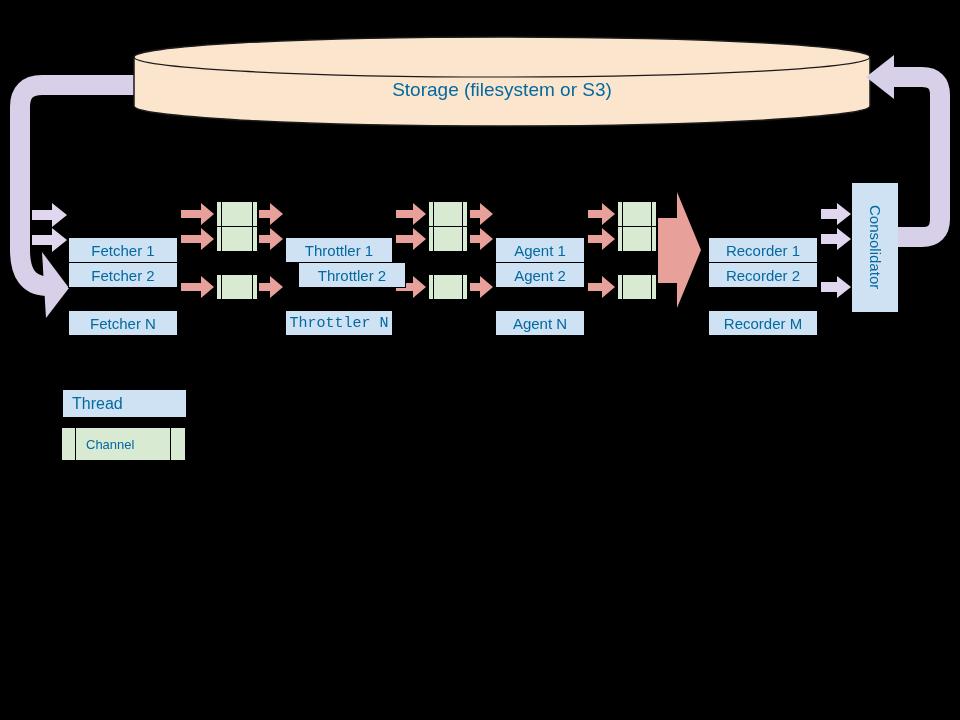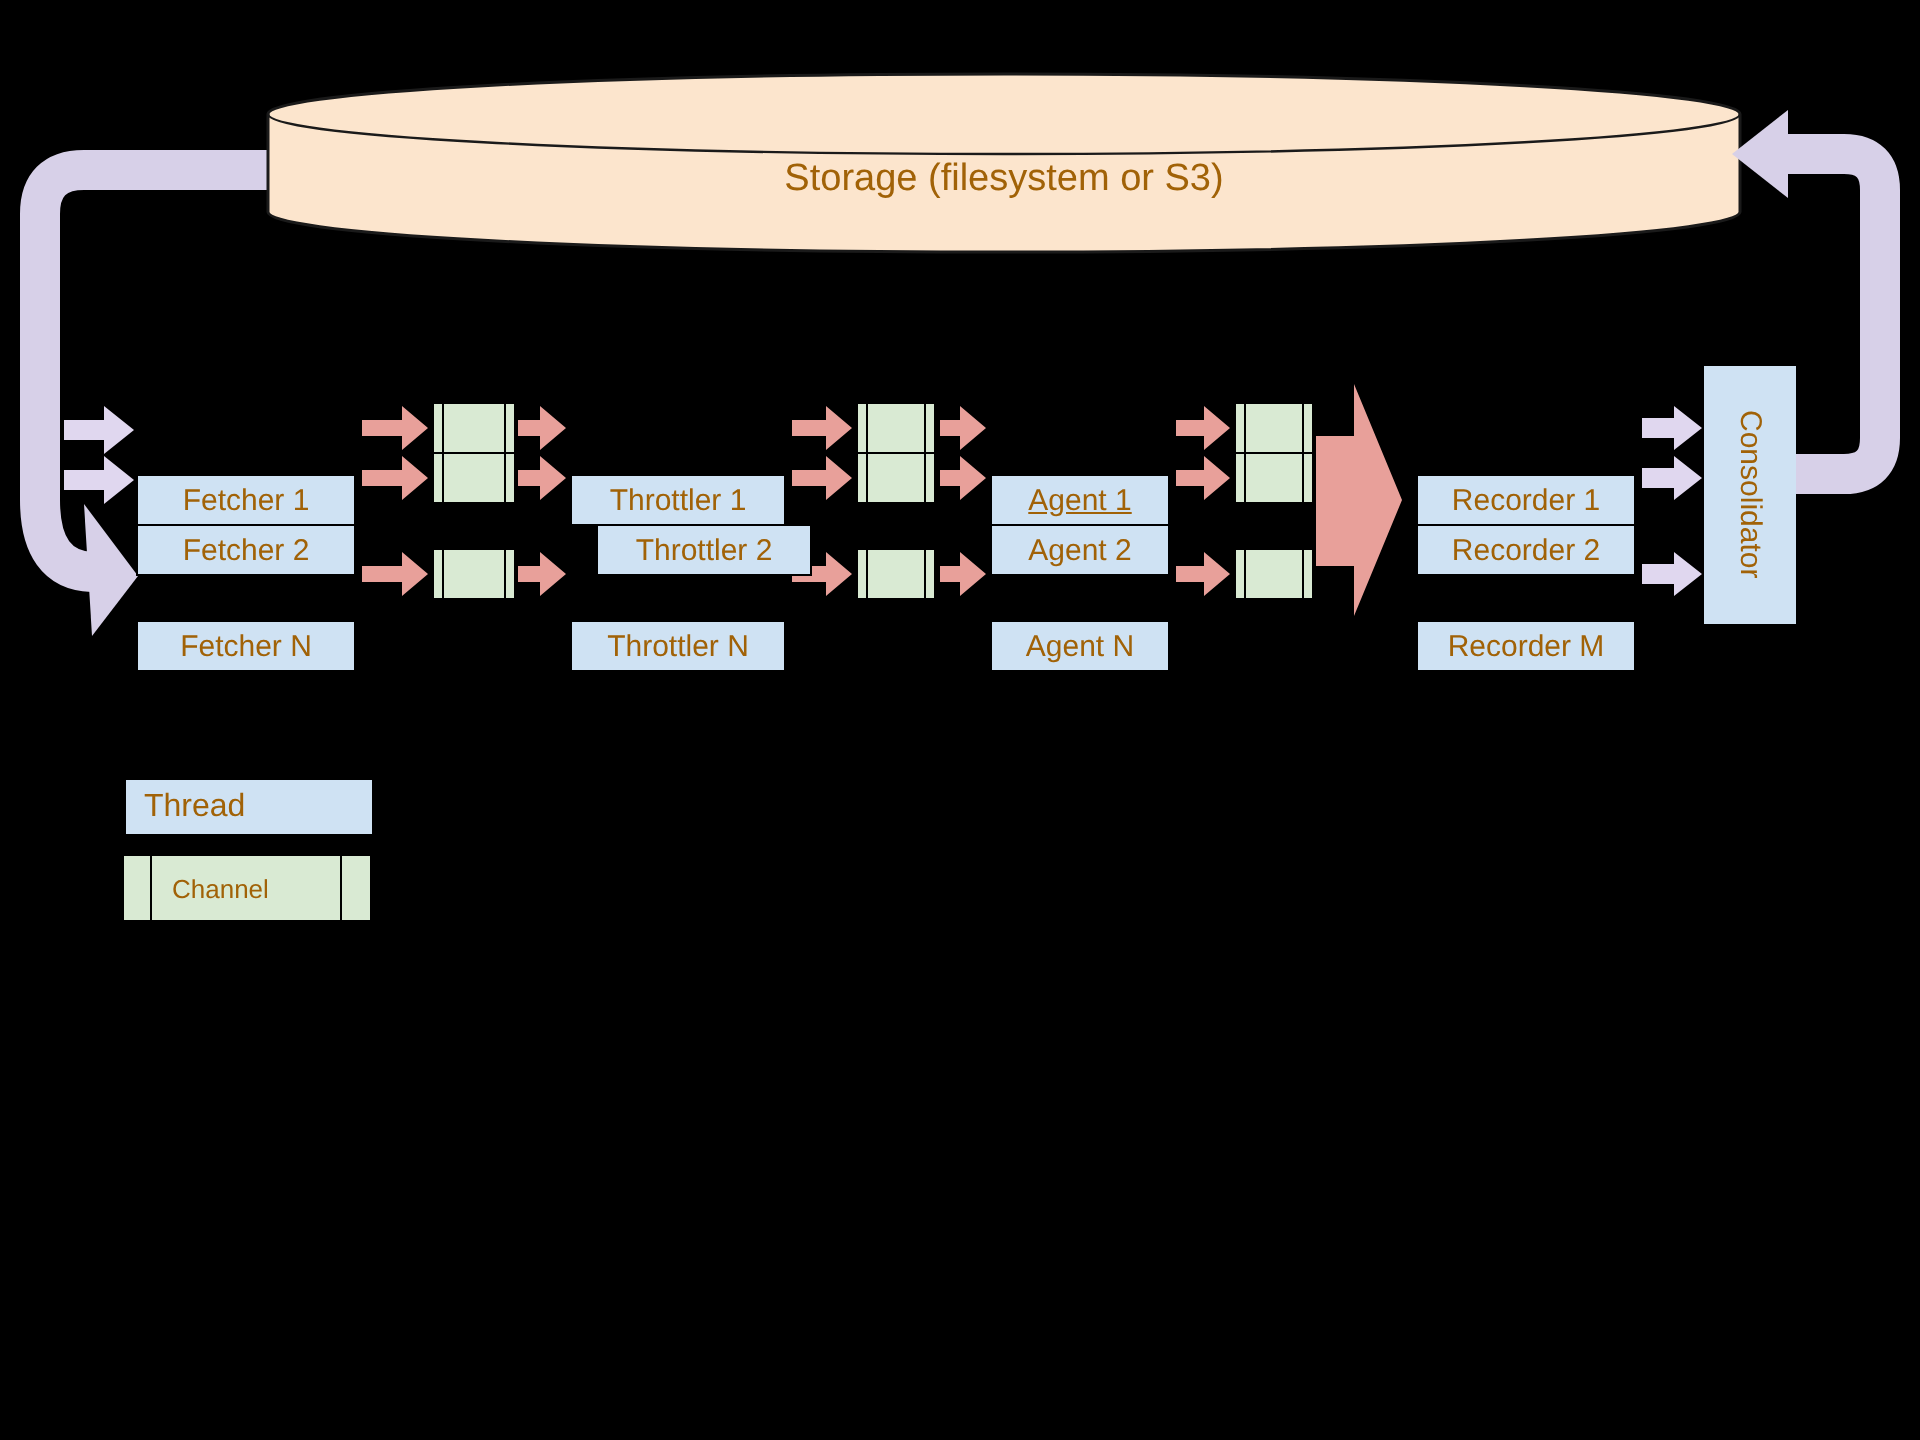--- a/index.html
+++ b/index.html
@@ -1,18 +1,18 @@
 <!DOCTYPE html>
 <html><head>
 <meta charset="utf-8">
 <style>
   html,body{margin:0;padding:0;background:#000;}
   #stage{
     position:relative;width:960px;height:720px;background:#000;overflow:hidden;
-    font-family:"Liberation Sans","DejaVu Sans",sans-serif;color:#a16207;
+    font-family:"Liberation Sans","DejaVu Sans",sans-serif;color:#0369a1;
   }
   #diagram-svg{position:absolute;left:0;top:0;z-index:1;}
   .abs{position:absolute;box-sizing:border-box;z-index:2;}
   .thread-box{
     background:#cfe2f3;border:1.5px solid #000;
     display:flex;align-items:center;justify-content:center;
     font-size:15px;line-height:1;white-space:nowrap;margin-top:36px;
   }
   .channel-box{background:#d9ead3;border:1.5px solid #000;}
   .ch-lines{
@@ -90,21 +90,21 @@
     </div>
   <div class="abs channel-box" style="left:216px;top:201px;width:42px;height:26px;">
       <div class="ch-lines"></div>
     </div>
   <div class="abs thread-box" style="left:285px;top:201px;width:108px;height:26px;">
       <span>Throttler 1</span>
     </div>
   <div class="abs channel-box" style="left:428px;top:201px;width:40px;height:26px;">
       <div class="ch-lines"></div>
     </div>
-  <div class="abs thread-box" style="left:495px;top:201px;width:90px;height:26px;text-decoration:underline;">
+  <div class="abs thread-box" style="left:495px;top:201px;width:90px;height:26px;">
       <span>Agent 1</span>
     </div>
   <div class="abs channel-box" style="left:617px;top:201px;width:40px;height:26px;">
       <div class="ch-lines"></div>
     </div>
   <div class="abs thread-box" style="left:708px;top:201px;width:110px;height:26px;">
       <span>Recorder 1</span>
     </div>
 
   <div class="abs thread-box" style="left:68px;top:226px;width:110px;height:26px;">
@@ -128,21 +128,21 @@
   <div class="abs thread-box" style="left:708px;top:226px;width:110px;height:26px;">
       <span>Recorder 2</span>
     </div>
 
   <div class="abs thread-box" style="left:68px;top:274px;width:110px;height:26px;">
       <span>Fetcher N</span>
     </div>
   <div class="abs channel-box" style="left:216px;top:274px;width:42px;height:26px;">
       <div class="ch-lines"></div>
     </div>
-  <div class="abs thread-box" style="left:285px;top:274px;width:108px;height:26px;">
+  <div class="abs thread-box" style="left:285px;top:274px;width:108px;height:26px;font-family:Liberation Mono, monospace;">
       <span>Throttler N</span>
     </div>
   <div class="abs channel-box" style="left:428px;top:274px;width:40px;height:26px;">
       <div class="ch-lines"></div>
     </div>
   <div class="abs thread-box" style="left:495px;top:274px;width:90px;height:26px;">
       <span>Agent N</span>
     </div>
   <div class="abs channel-box" style="left:617px;top:274px;width:40px;height:26px;">
       <div class="ch-lines"></div>

